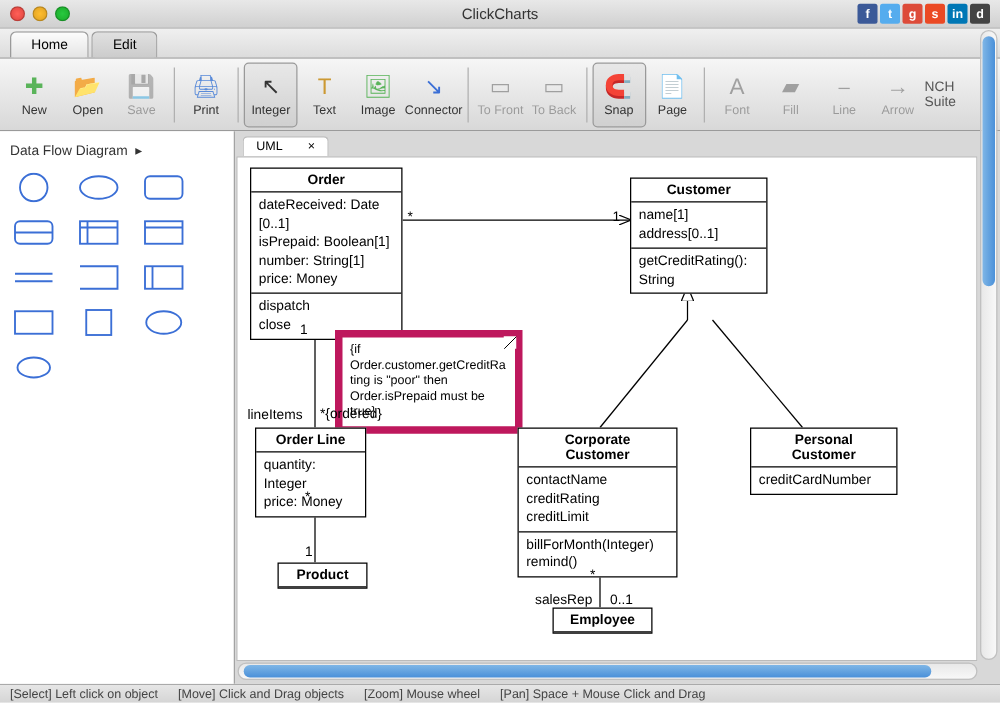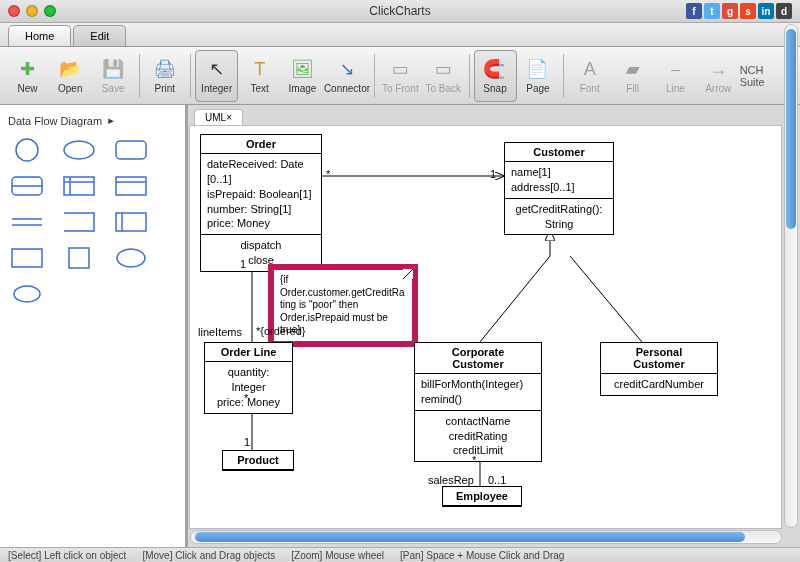--- a/index.html
+++ b/index.html
@@ -25,39 +25,39 @@
 .ribbon { height: 58px; background: linear-gradient(#f6f6f6,#d8d8d8); border-bottom: 1px solid #9a9a9a; display: flex; align-items: center; padding: 2px 6px; }
 .rbtn { display: flex; flex-direction: column; align-items: center; justify-content: center; width: 48px; height: 52px; border-radius: 4px; font-size: 10px; color: #333; cursor: pointer; }
 .rbtn.active { background: linear-gradient(#e8e8e8,#d0d0d0); border: 1px solid #999; }
 .rbtn.disabled { opacity: 0.4; }
 .rbtn .ico { width: 24px; height: 24px; margin-bottom: 2px; display: flex; align-items: center; justify-content: center; font-size: 18px; }
 .rsep { width: 1px; height: 44px; background: #b0b0b0; margin: 0 4px; }
 .nch { margin-left: auto; font-size: 11px; color: #555; padding-right: 8px; }
 
 
 .main { display: flex; height: 442px; }
-.sidebar { width: 188px; background: #fff; border-right: 3px solid #a3a3a3; padding: 6px; }
+.sidebar { width: 188px; background: #fff; border-right: 1px solid #a3a3a3; padding: 6px; }
 .side-title { font-size: 11px; color: #333; padding: 3px 2px; display: flex; align-items: center; gap: 6px; }
 .palette { display: flex; flex-wrap: wrap; gap: 12px 18px; padding: 8px 4px; }
 .shape { width: 34px; height: 24px; stroke: #3b6fd6; stroke-width: 1.5; fill: none; }
 
 .canvas-wrap { flex: 1; display: flex; flex-direction: column; background: #d8d8d8; }
 .doc-tabs { height: 20px; display: flex; align-items: flex-end; padding-left: 6px; }
-.doc-tab { background: #fff; border: 1px solid #bbb; border-bottom: none; padding: 2px 10px; font-size: 10px; border-radius: 4px 4px 0 0; display: flex; align-items: center; gap: 0; }
+.doc-tab { background: #fff; border: 1px solid #bbb; border-bottom: none; padding: 2px 10px; font-size: 10px; border-radius: 4px 4px 0 0; display: flex; align-items: center; gap: 20px; }
 .canvas-frame { flex: 1; position: relative; border: 1px solid #bbb; background: #fff; margin: 0 18px 18px 1px; overflow: hidden; }
 .scroll-v { position: absolute; right: 2px; top: 24px; bottom: 34px; width: 14px; background: linear-gradient(90deg,#e8e8e8,#f8f8f8); border: 1px solid #c0c0c0; border-radius: 7px; }
 .scroll-v .thumb { position: absolute; top: 4px; left: 1px; right: 1px; height: 200px; background: linear-gradient(90deg,#7fb6e6,#4a90d9); border-radius: 6px; }
 .scroll-h { position: absolute; left: 190px; right: 18px; bottom: 18px; height: 14px; background: linear-gradient(#e8e8e8,#f8f8f8); border: 1px solid #c0c0c0; border-radius: 7px; }
 .scroll-h .thumb { position: absolute; left: 4px; top: 1px; bottom: 1px; width: 550px; background: linear-gradient(#7fb6e6,#4a90d9); border-radius: 6px; }
 
 
 .uml { position: absolute; border: 1.5px solid #000; background: #fff; font-size: 11px; }
 .uml .hdr { text-align: center; font-weight: bold; border-bottom: 1.5px solid #000; padding: 3px 4px; }
 .uml .sec { border-bottom: 1.5px solid #000; padding: 3px 6px; line-height: 1.35; }
-.uml .sec:last-child { border-bottom: none; text-align: center; }
+.uml .sec:last-child { border-bottom: none; }
 .note { position: absolute; border: 6px solid #be185d; background: #fff; font-size: 10px; padding: 4px 6px; line-height: 1.25; }
 .note::after { content: ""; position: absolute; top: -1px; right: -1px; width: 10px; height: 10px; background: linear-gradient(135deg,#fff 49%,#000 50%,#000 52%, #fff 53%); }
 .lbl { position: absolute; font-size: 11px; background: transparent; }
 
 
 .status { height: 16px; background: linear-gradient(#e6e6e6,#d4d4d4); border-top: 1px solid #aaa; font-size: 10px; color: #444; display: flex; align-items: center; padding: 0 8px; gap: 16px; }
 
 svg.conn { position: absolute; top: 0; left: 0; width: 100%; height: 100%; pointer-events: none; }
 </style>
 </head>
@@ -277,25 +277,25 @@
 
       <div class="uml" style="left:14px;top:216px;width:89px">
         <div class="hdr">Order Line</div>
         <div class="sec" style="white-space:pre-line">quantity: Integer
 price: Money</div>
       </div>
 
       <div class="uml" style="left:224px;top:216px;width:128px">
         <div class="hdr" style="white-space:pre-line">Corporate
 Customer</div>
-        <div class="sec" style="white-space:pre-line">billForMonth(Integer)
-remind()</div>
         <div class="sec" style="white-space:pre-line">contactName
 creditRating
 creditLimit</div>
+        <div class="sec" style="white-space:pre-line">billForMonth(Integer)
+remind()</div>
       </div>
 
       <div class="uml" style="left:410px;top:216px;width:118px">
         <div class="hdr" style="white-space:pre-line">Personal
 Customer</div>
         <div class="sec">creditCardNumber</div>
       </div>
 
       <div class="uml" style="left:32px;top:324px;width:72px">
         <div class="hdr">Product</div>

